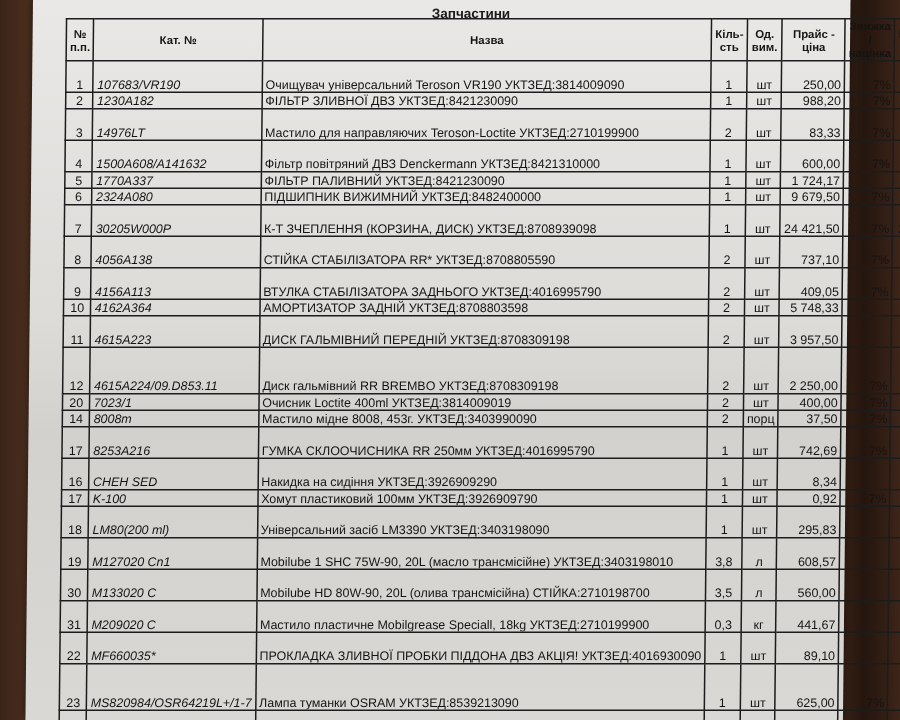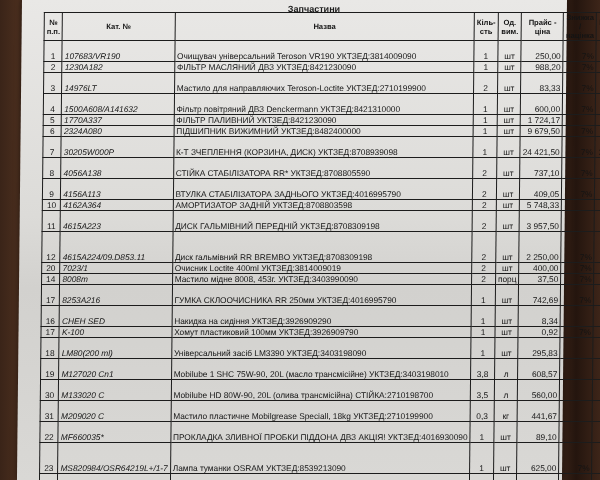--- a/index.html
+++ b/index.html
@@ -84,21 +84,21 @@
           <td class="name">Очищувач універсальний Teroson VR190 УКТЗЕД:3814009090</td>
           <td class="qty">1</td>
           <td class="unit">шт</td>
           <td class="r">250,00</td>
           <td class="r">7%</td>
           <td class="r">232,50</td>
         </tr>
         <tr class="h1">
           <td class="num">2</td>
           <td class="cat">1230A182</td>
-          <td class="name">ФІЛЬТР МАСЛЯНИЙ ДВЗ УКТЗЕД:8421230090</td>
+          <td class="name">ФІЛЬТР ЗЛИВНОЇ ДВЗ УКТЗЕД:8421230090</td>
           <td class="qty">1</td>
           <td class="unit">шт</td>
           <td class="r">988,20</td>
           <td class="r">7%</td>
           <td class="r">919,03</td>
         </tr>
         <tr class="h2">
           <td class="num">3</td>
           <td class="cat">14976LT</td>
           <td class="name">Мастило для направляючих Teroson-Loctite УКТЗЕД:2710199900</td>

